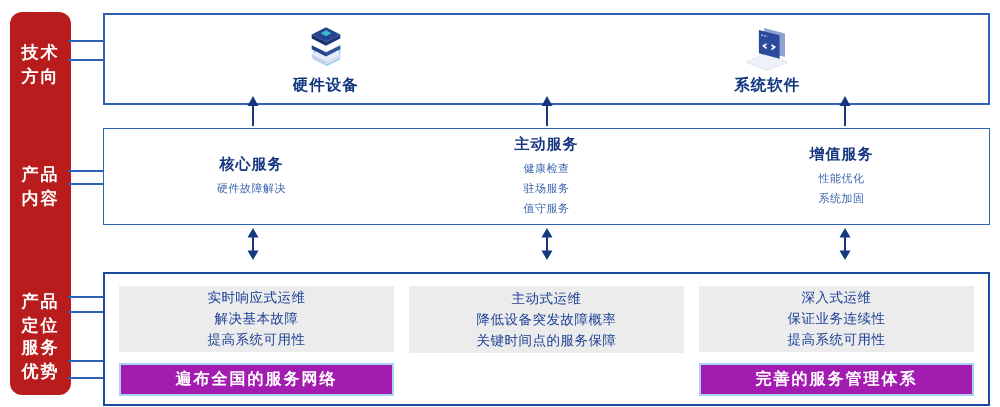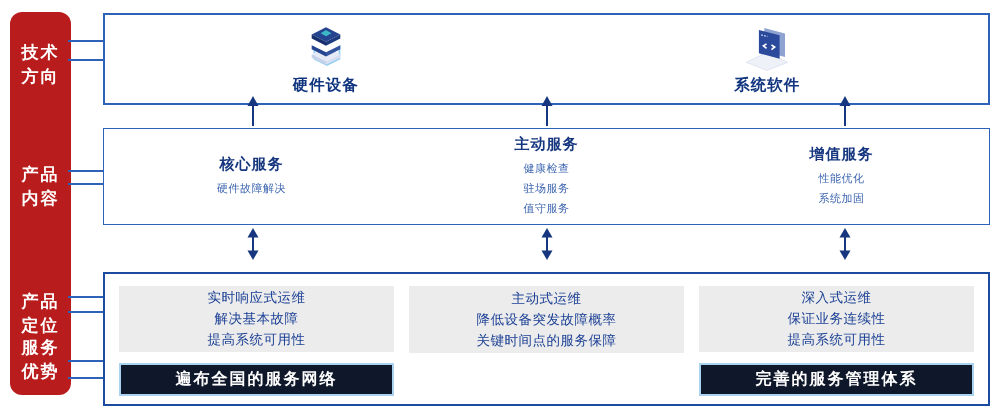--- a/index.html
+++ b/index.html
@@ -36,21 +36,21 @@
   .svc-heading{font-size:15px;font-weight:bold;color:#16377F;letter-spacing:1px;margin-bottom:4px;}
   .svc-item{font-size:11px;color:#3E66B0;line-height:20px;letter-spacing:0.5px;}
   
   .pos-col{flex:1;display:flex;flex-direction:column;}
   .pos-gray{
     height:67px;background:#ECECEC;display:flex;flex-direction:column;
     align-items:center;justify-content:center;
   }
   .pos-line{font-size:13.5px;color:#1A3F94;line-height:21px;letter-spacing:0.5px;}
   .adv-bar{
-    height:30px;margin-top:11px;background:#0f172a;border:2px solid #A9D3EF;
+    height:30px;margin-top:11px;background:#a21caf;border:2px solid #A9D3EF;
     display:flex;align-items:center;justify-content:center;
     color:#ffffff;font-size:16px;font-weight:bold;letter-spacing:2px;
   }
   
   .arrow{position:absolute;width:14px;}
   .arrow.up1{top:95px;}
   .arrow.dbl{top:227px;}
   .a1{left:246px;} .a2{left:540px;} .a3{left:838px;}
 </style>
 </head>

